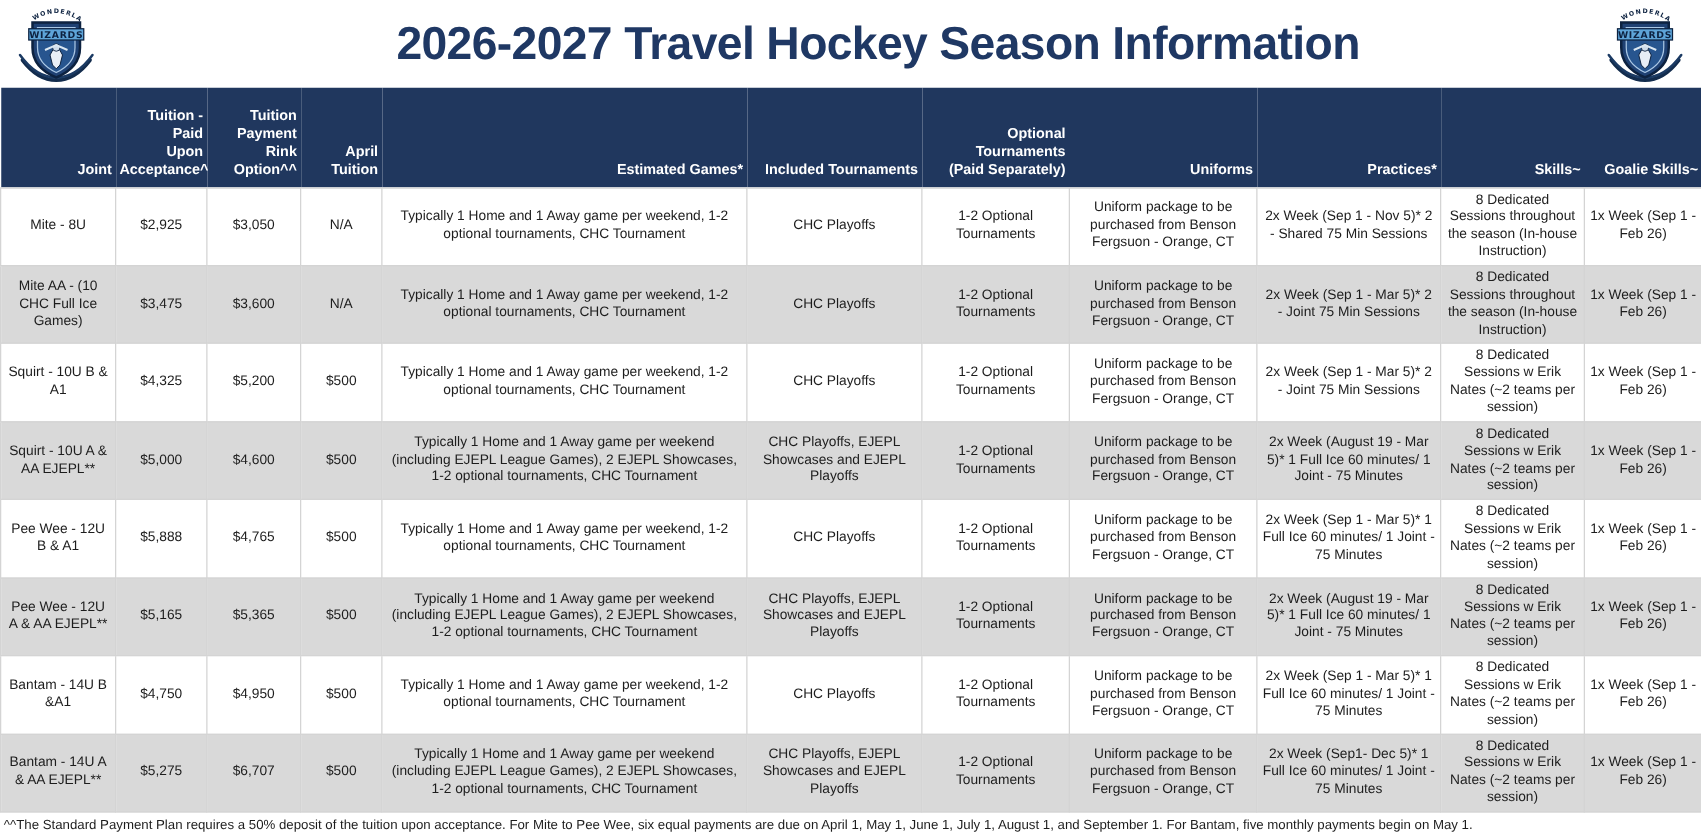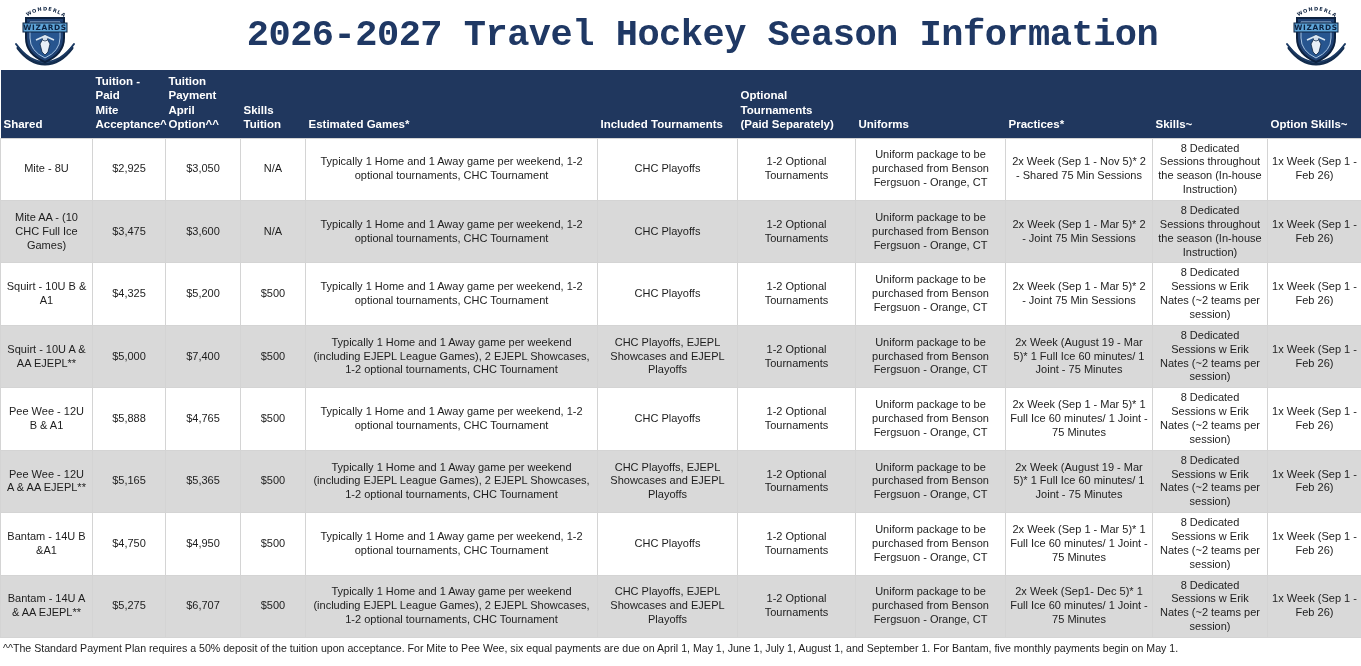--- a/index.html
+++ b/index.html
@@ -14,21 +14,21 @@
 
   
   .titlebar{
     position:relative;height:70px;
     display:flex;align-items:center;justify-content:center;
     background:#ffffff;
   }
   .title{
     font-size:37px;font-weight:bold;letter-spacing:-0.5px;
     color:#1f3864;
-    font-family:Liberation Mono, monospace;
+    font-family:Liberation Sans, sans-serif;
     white-space:nowrap;
     margin-left:44px;
   }
   .logo{
     position:absolute;top:4px;width:66px;height:62px;
   }
   .logo.left{left:12px;}
   .logo.right{right:12px;}
 
   
@@ -37,25 +37,25 @@
     width:1361px;
     table-layout:fixed;
     font-size:11px;
   }
   table.main thead th{
     background:#20375e;
     color:#ffffff;
     font-weight:bold;
     font-size:11.5px;
     vertical-align:bottom;
-    padding:4px 3px 6px 3px;
+    padding:16px 3px 6px 3px;
     height:50px;
     line-height:1.25;
     border:none;
-    text-align:left;
+    text-align:right;
   }
   table.main tbody td{
     border:1px solid #d4d4d4;
     text-align:center;
     vertical-align:middle;
     padding:3px 4px;
     line-height:1.26;
     font-size:11px;
     color:#1d1d1d;
   }
@@ -132,34 +132,34 @@
         <col style="width:140px">
         <col style="width:118px">
         <col style="width:150px">
       <col style="width:147px">
         <col style="width:115px">
         <col style="width:94px">
     </colgroup>
     <thead>
       <tr>
         <th>
-            <div>Shared</div>
+            <div>Joint</div>
           </th>
         <th>
             <div>Tuition - Paid</div>
-            <div>Mite</div>
+            <div>Upon</div>
             <div>Acceptance^</div>
           </th>
         <th>
             <div>Tuition</div>
-            <div>Payment April</div>
+            <div>Payment Rink</div>
             <div>Option^^</div>
           </th>
         <th>
-            <div>Skills</div>
+            <div>April</div>
             <div>Tuition</div>
           </th>
         <th>
             <div>Estimated Games*</div>
           </th>
         <th>
             <div>Included Tournaments</div>
           </th>
         <th>
             <div>Optional Tournaments</div>
@@ -168,21 +168,21 @@
         <th>
             <div>Uniforms</div>
           </th>
         <th>
             <div>Practices*</div>
           </th>
         <th>
             <div>Skills~</div>
           </th>
         <th>
-            <div>Option Skills~</div>
+            <div>Goalie Skills~</div>
           </th>
       </tr>
     </thead>
     <tbody>
         <tr class="norm">
           <td>Mite - 8U</td>
           <td>$2,925</td>
           <td>$3,050</td>
           <td>N/A</td>
           <td>Typically 1 Home and 1 Away game per weekend,  1-2 optional tournaments, CHC Tournament</td>
@@ -215,21 +215,21 @@
           <td>CHC Playoffs</td>
           <td>1-2 Optional Tournaments</td>
           <td>Uniform package to be purchased from Benson Fergsuon - Orange, CT</td>
           <td>2x Week (Sep 1 - Mar 5)* 2 - Joint 75 Min Sessions</td>
           <td>8 Dedicated Sessions w Erik Nates (~2 teams per session)</td>
           <td>1x Week (Sep  1 - Feb 26)</td>
         </tr>
         <tr class="alt">
           <td>Squirt - 10U A &amp; AA EJEPL**</td>
           <td>$5,000</td>
-          <td>$7,400</td>
+          <td>$4,600</td>
           <td>$500</td>
           <td>Typically 1 Home and 1 Away game per weekend (including EJEPL League Games), 2 EJEPL Showcases, 1-2 optional tournaments, CHC Tournament</td>
           <td>CHC Playoffs, EJEPL Showcases and EJEPL Playoffs</td>
           <td>1-2 Optional Tournaments</td>
           <td>Uniform package to be purchased from Benson Fergsuon - Orange, CT</td>
           <td>2x Week (August 19 - Mar 5)* 1 Full Ice 60 minutes/ 1 Joint - 75 Minutes</td>
           <td>8 Dedicated Sessions w Erik Nates (~2 teams per session)</td>
           <td>1x Week (Sep  1 - Feb 26)</td>
         </tr>
         <tr class="norm">

